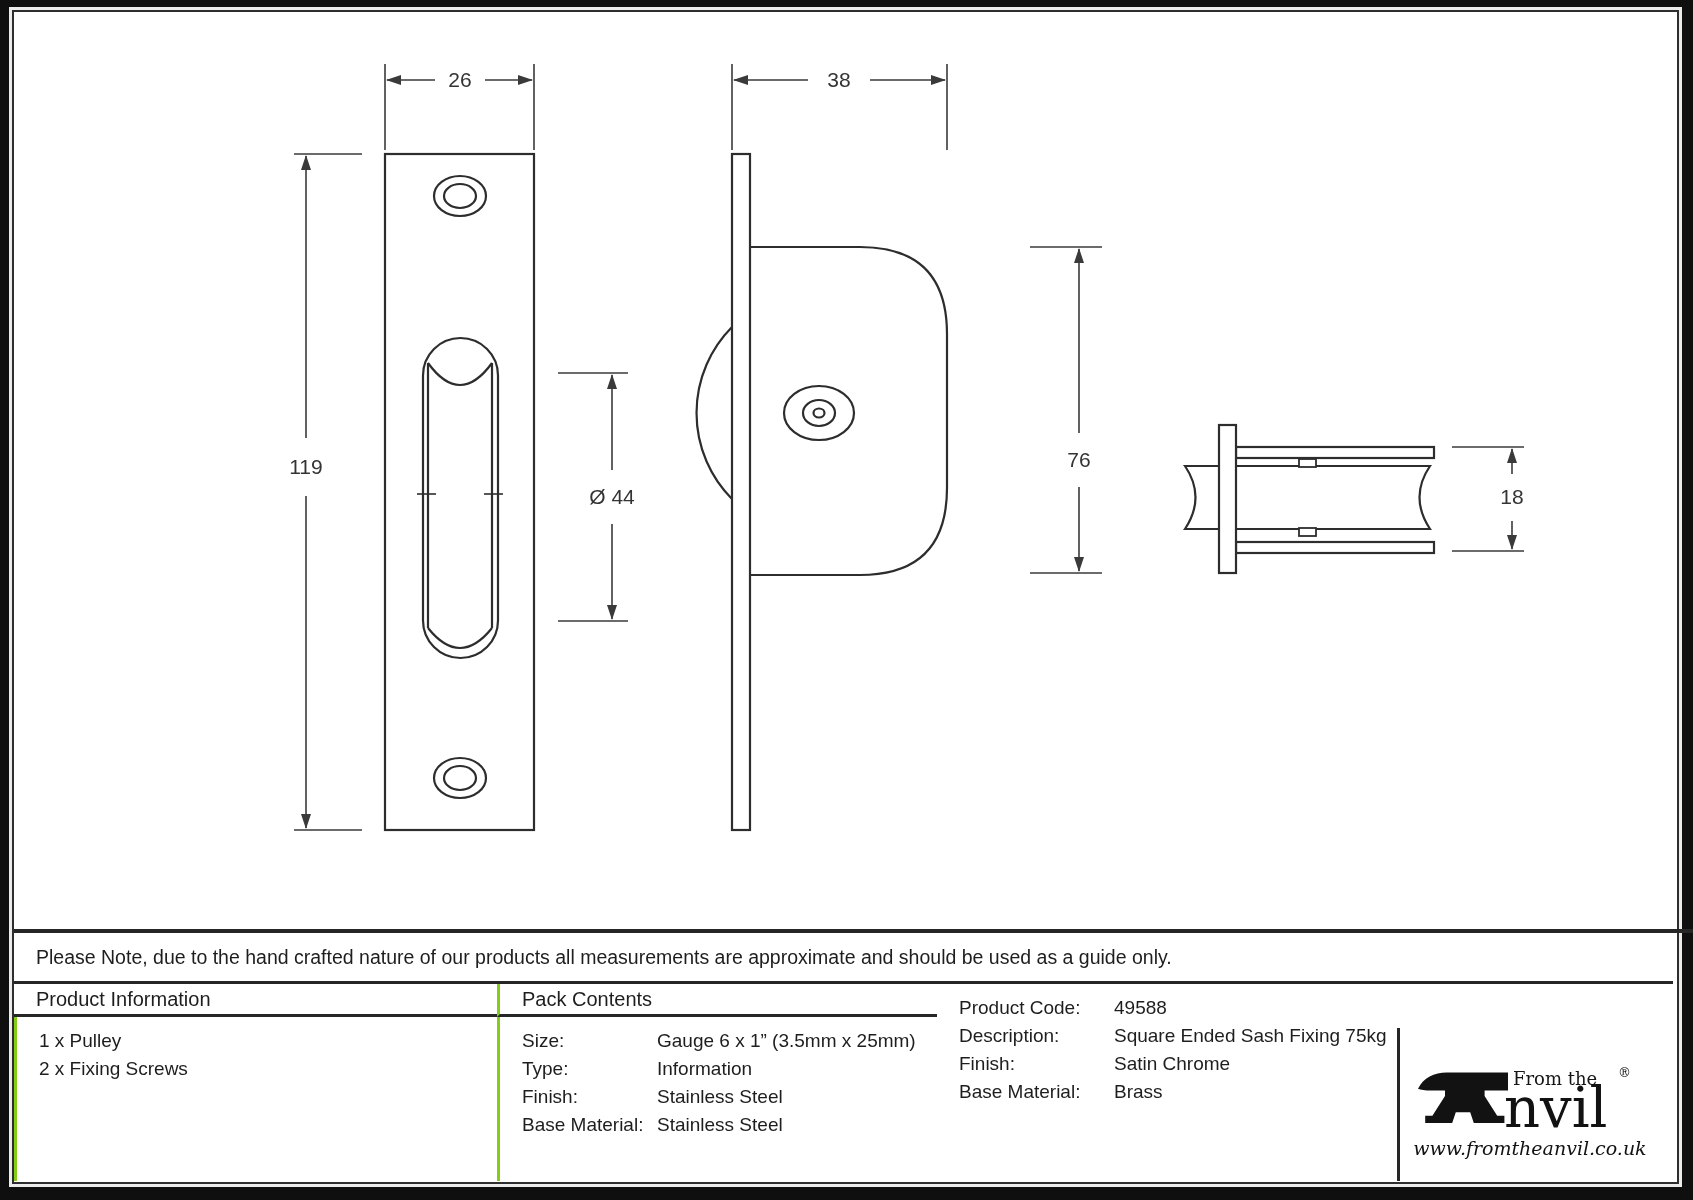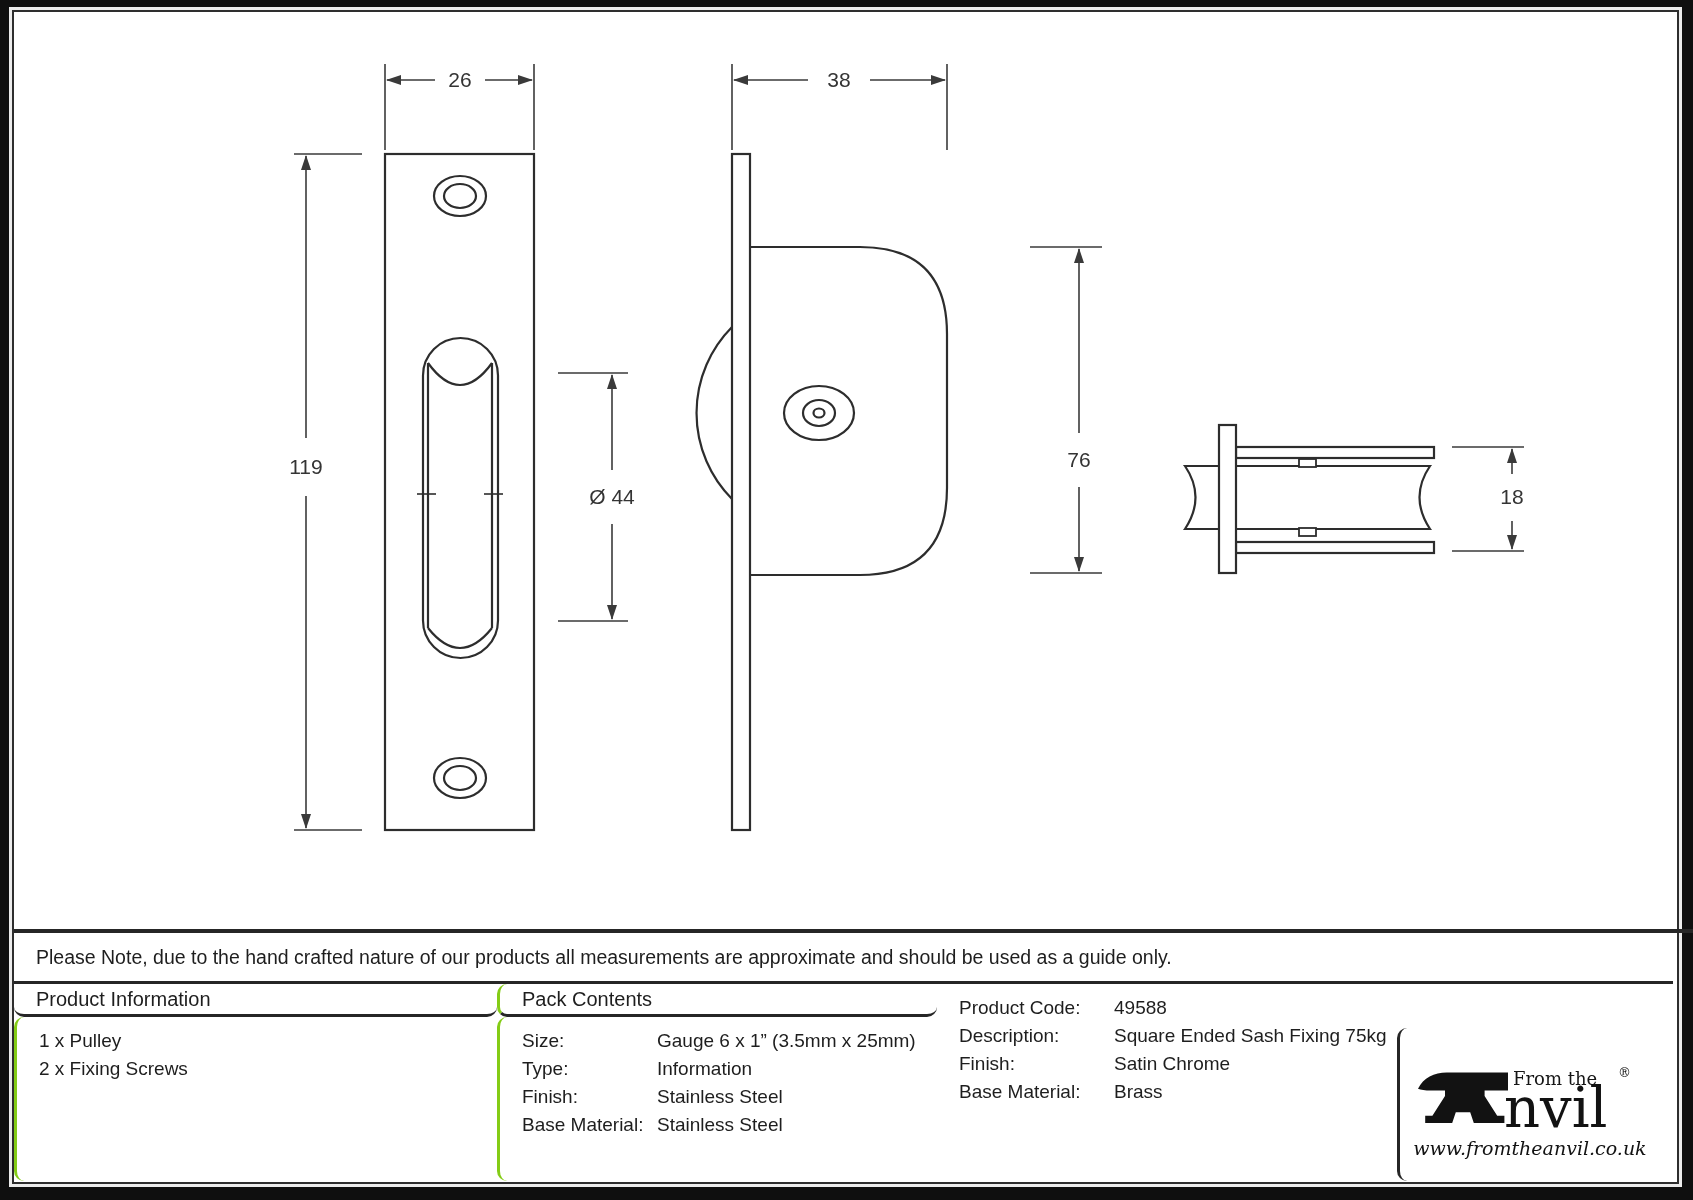--- a/index.html
+++ b/index.html
@@ -19,21 +19,21 @@
     font-size:19.5px;color:#1e1e1e;padding-left:22px;box-sizing:content-box;
   }
   
   .spec-table{
     position:absolute;left:0px;top:969px;width:1659px;height:197px;
     border-top:3px solid #262626;display:grid;
     grid-template-columns:483px 440px 460px 1fr;
     grid-template-rows:33px 1fr;
     color:#1e1e1e;
   }
-  .cell{box-sizing:border-box;border-radius:10px;}
+  .cell{box-sizing:border-box;}
   .head{
     font-size:20px;display:flex;align-items:center;padding-left:22px;
     border-bottom:3px solid #262626;
   }
   .body-cell{padding:10px 6px 16px 22px;font-size:19px;line-height:28px;}
   .col2{border-left:3px solid #84cc16;}
   .logo-cell{
     grid-row:1 / span 2;grid-column:4;border-left:3px solid #262626;
     display:flex;align-items:center;justify-content:center;margin-top:44px;
   }

